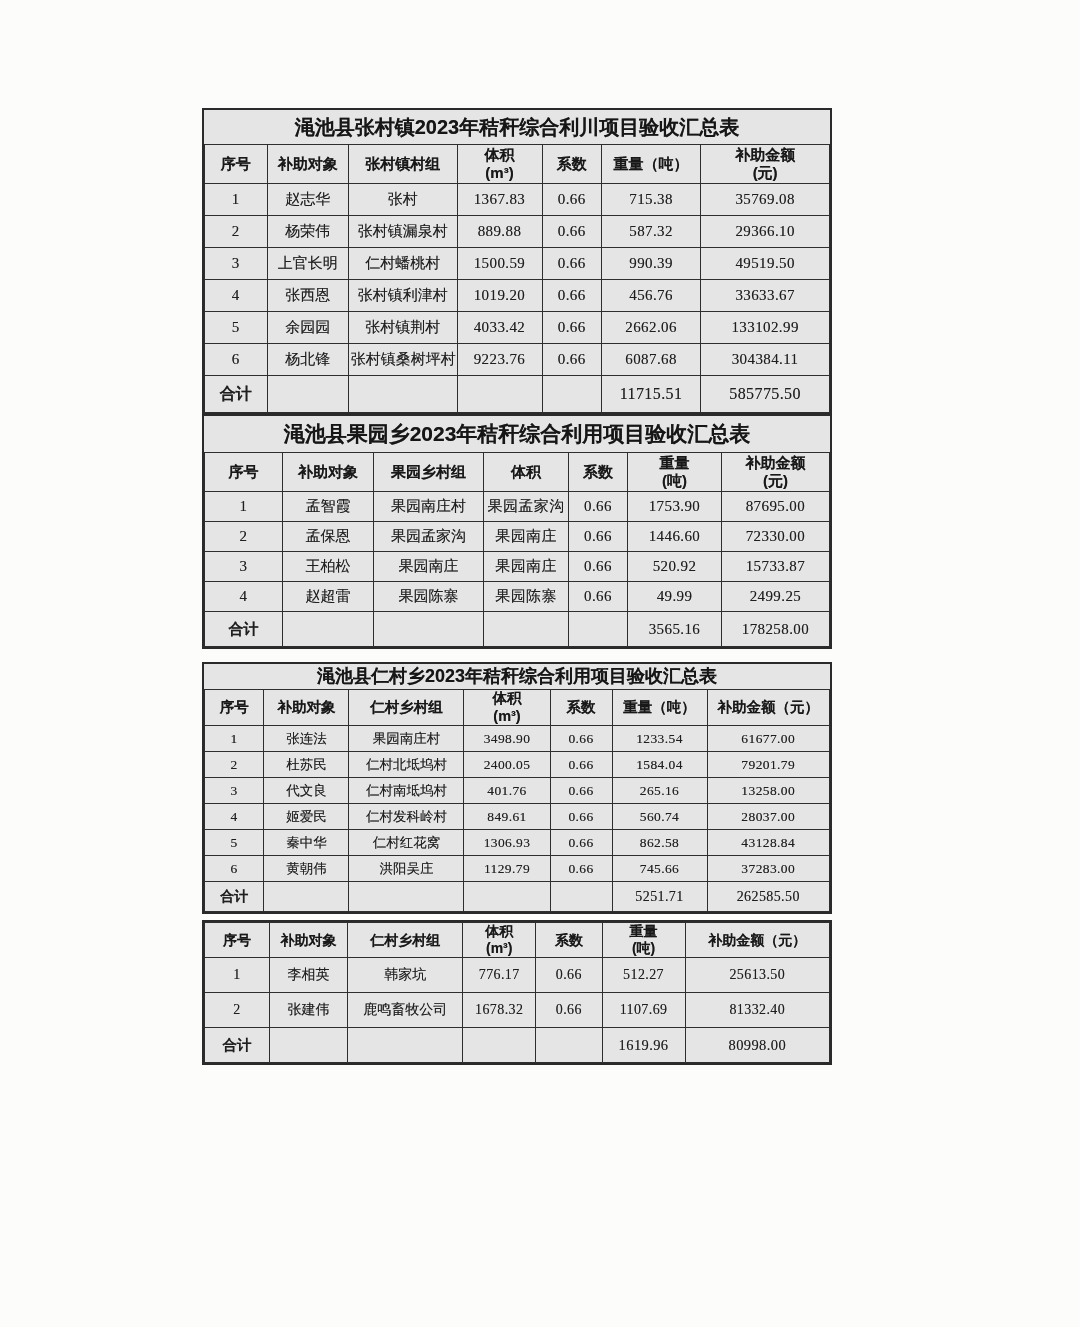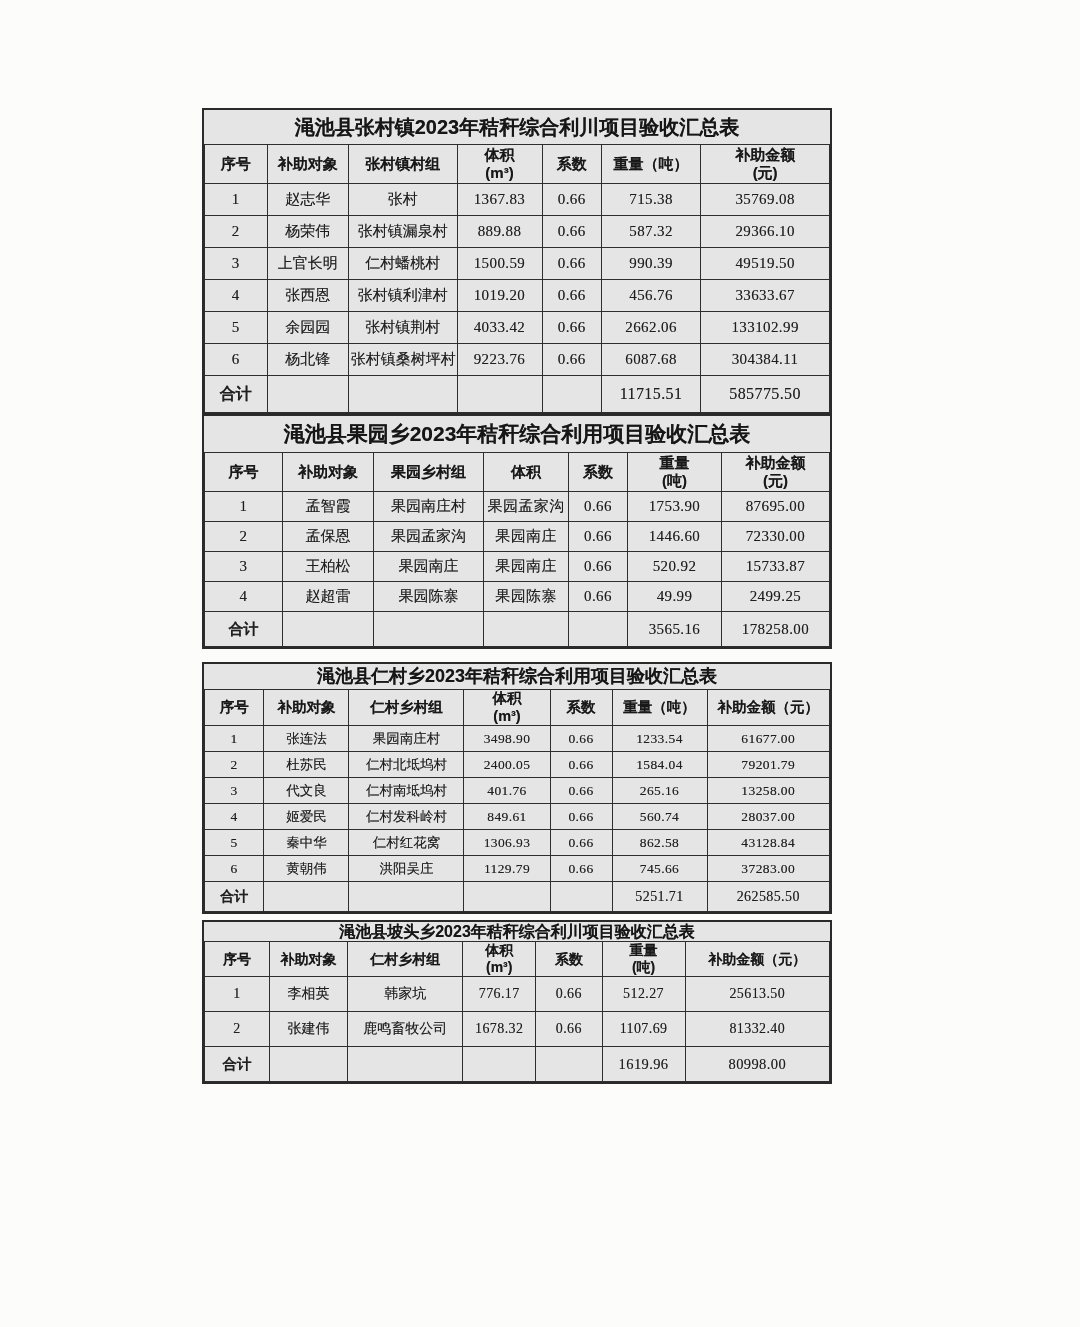--- a/index.html
+++ b/index.html
@@ -369,21 +369,20 @@
           <td></td>
           <td></td>
           <td class="numcell">5251.71</td>
           <td class="numcell">262585.50</td>
         </tr>
       </tfoot>
     </table>
   </section>
 
   <section class="tbl t4">
-    <div class="title">渑池县坡头乡2023年秸秆综合利川项目验收汇总表</div>
     <table>
       <colgroup>
           <col class="c1">
           <col class="c2">
           <col class="c3">
           <col class="c4">
           <col class="c5">
           <col class="c6">
           <col class="c7">
         </colgroup>

